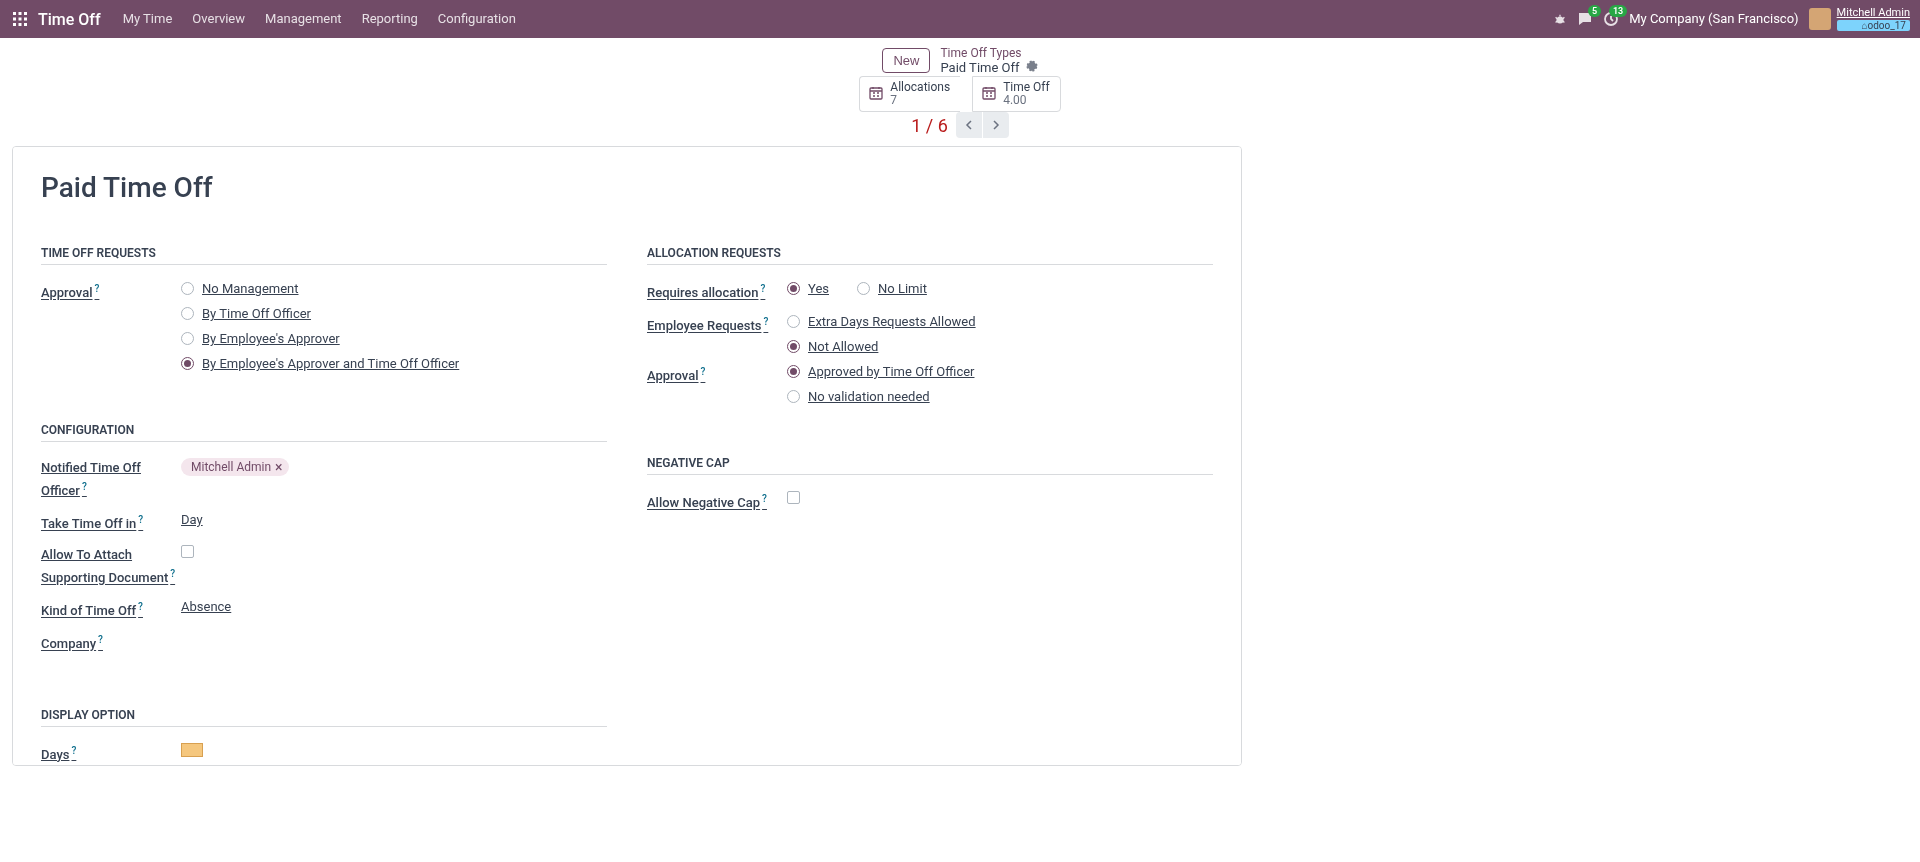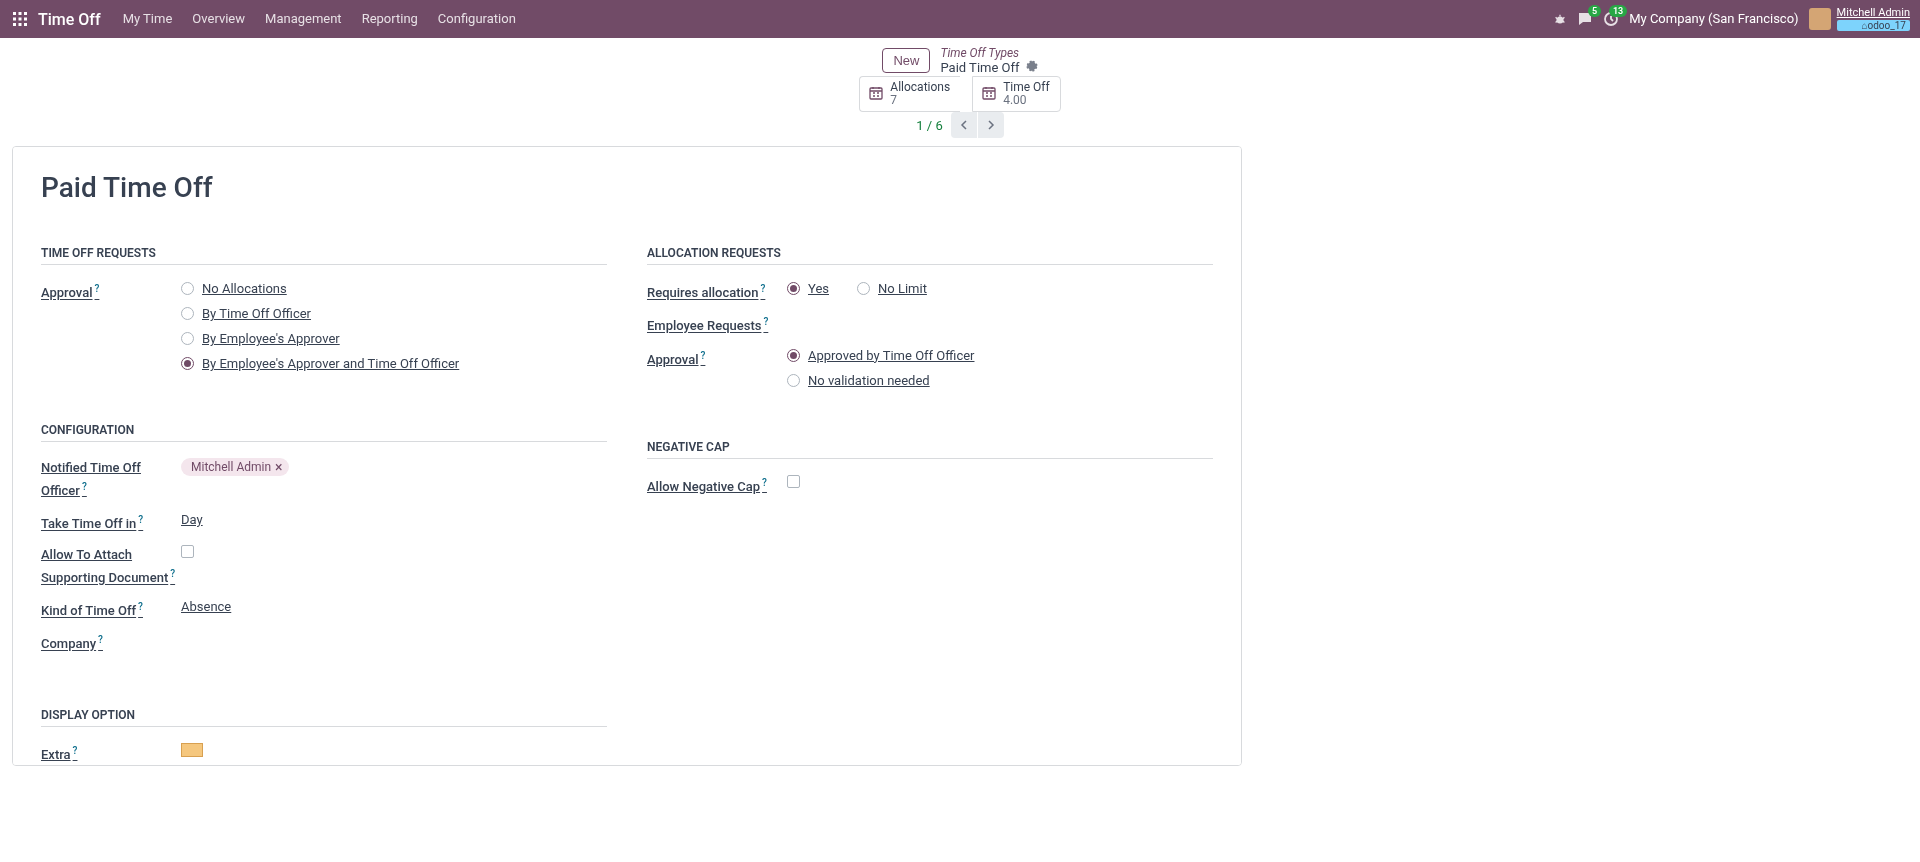--- a/index.html
+++ b/index.html
@@ -20,32 +20,32 @@
 .user-info { display: flex; flex-direction: column; text-align: right; line-height: 1.15; }
 .user-name { font-size: 11px; text-decoration: underline; color: #fff; }
 .user-db { font-size: 10px; background: #7dd3fc; color: #374151; padding: 0 4px; border-radius: 2px; }
 .user-db::before { content: "\2302 "; }
 
 
 .control-panel { display: flex; align-items: center; justify-content: space-between; padding: 8px 12px; flex-direction: column; }
 .cp-left { display: flex; align-items: center; gap: 10px; }
 .btn-new { border: 1px solid #714B67; color: #714B67; background: #fff; padding: 4px 10px; border-radius: 4px; font-size: 13px; cursor: pointer; }
 .breadcrumb { display: flex; flex-direction: column; line-height: 1.2; }
-.bc-parent { color: #714B67; font-size: 12px; cursor: pointer; font-style: italic; }
+.bc-parent { color: #714B67; font-size: 12px; cursor: pointer; }
 .bc-current { color: #374151; font-size: 13px; display: flex; align-items: center; gap: 6px; }
 .gear { color: #6b7280; font-size: 12px; cursor: pointer; }
 .cp-center { display: flex; gap: 12px; }
 .stat-btn { border: 1px solid #d8dadd; background: #fff; padding: 4px 10px 4px 8px; display: flex; align-items: center; gap: 6px; cursor: pointer; font-size: 12px; color: #374151; }
 .stat-btn:first-child { border-radius: 4px 0 0 4px; border-right: none; }
 .stat-btn:last-child { border-radius: 0 4px 4px 0; }
 .stat-icon { color: #714B67; }
 .stat-text { display: flex; flex-direction: column; line-height: 1.1; }
 .stat-val { color: #6b7280; }
 .cp-right { display: flex; align-items: center; gap: 8px; }
-.pager { color: #15803d; font-size: 13px; }
+.pager { color: #b91c1c; font-size: 18px; }
 .pager-btns { display: flex; }
 .pager-btn { width: 26px; height: 26px; border: none; background: #e9ecef; color: #6b7280; cursor: pointer; display: flex; align-items: center; justify-content: center; }
 .pager-btn:first-child { border-radius: 4px 0 0 4px; margin-right: 1px; }
 .pager-btn:last-child { border-radius: 0 4px 4px 0; }
 
 
 .form-container { padding: 0 12px 12px; position: relative; }
 .form-sheet { border: 1px solid #d8dadd; border-radius: 4px; padding: 24px 28px; max-width: 1230px; background: #fff; max-height: 620px; overflow-y: auto; }
 .form-sheet::-webkit-scrollbar { width: 14px; }
 .form-sheet::-webkit-scrollbar-track { background: #f1f1f1; }
@@ -190,21 +190,21 @@
 
     <div class="form-cols">
 
       <div class="form-col">
         <div class="section-title">TIME OFF REQUESTS</div>
         <div class="form-row">
           <div class="form-label"><span>Approval</span><span class="help">?</span></div>
           <div class="form-value radio-group" id="approval-group">
               <div class="radio-item">
                 <span class="radio"></span>
-                <span>No Allocations</span>
+                <span>No Management</span>
               </div>
               <div class="radio-item">
                 <span class="radio"></span>
                 <span>By Time Off Officer</span>
               </div>
               <div class="radio-item">
                 <span class="radio"></span>
                 <span>By Employee's Approver</span>
               </div>
               <div class="radio-item">
@@ -243,21 +243,21 @@
         </div>
 
         <div class="form-row">
           <div class="form-label"><span>Company</span><span class="help">?</span></div>
           <div class="form-value"></div>
         </div>
 
         <div class="spacer"></div>
         <div class="section-title">DISPLAY OPTION</div>
         <div class="form-row">
-          <div class="form-label"><span>Extra</span><span class="help">?</span></div>
+          <div class="form-label"><span>Days</span><span class="help">?</span></div>
           <div class="form-value"><span class="color-swatch"></span></div>
         </div>
       </div>
 
       <div class="form-col">
         <div class="section-title">ALLOCATION REQUESTS</div>
 
         <div class="form-row">
           <div class="form-label"><span>Requires allocation</span><span class="help">?</span></div>
           <div class="form-value radio-group-h" id="requires-group">
@@ -267,20 +267,30 @@
               </div>
               <div class="radio-item">
                 <span class="radio"></span>
                 <span>No Limit</span>
               </div>
             </div>
         </div>
 
         <div class="form-row">
           <div class="form-label"><span>Employee Requests</span><span class="help">?</span></div>
+          <div class="form-value radio-group" id="empreq-group">
+              <div class="radio-item">
+                <span class="radio"></span>
+                <span>Extra Days Requests Allowed</span>
+              </div>
+              <div class="radio-item">
+                <span class="radio checked"></span>
+                <span>Not Allowed</span>
+              </div>
+            </div>
         </div>
 
         <div class="form-row" style="margin-top:8px;">
           <div class="form-label"><span>Approval</span><span class="help">?</span></div>
           <div class="form-value radio-group" id="allocapp-group">
               <div class="radio-item">
                 <span class="radio checked"></span>
                 <span>Approved by Time Off Officer</span>
               </div>
               <div class="radio-item">

